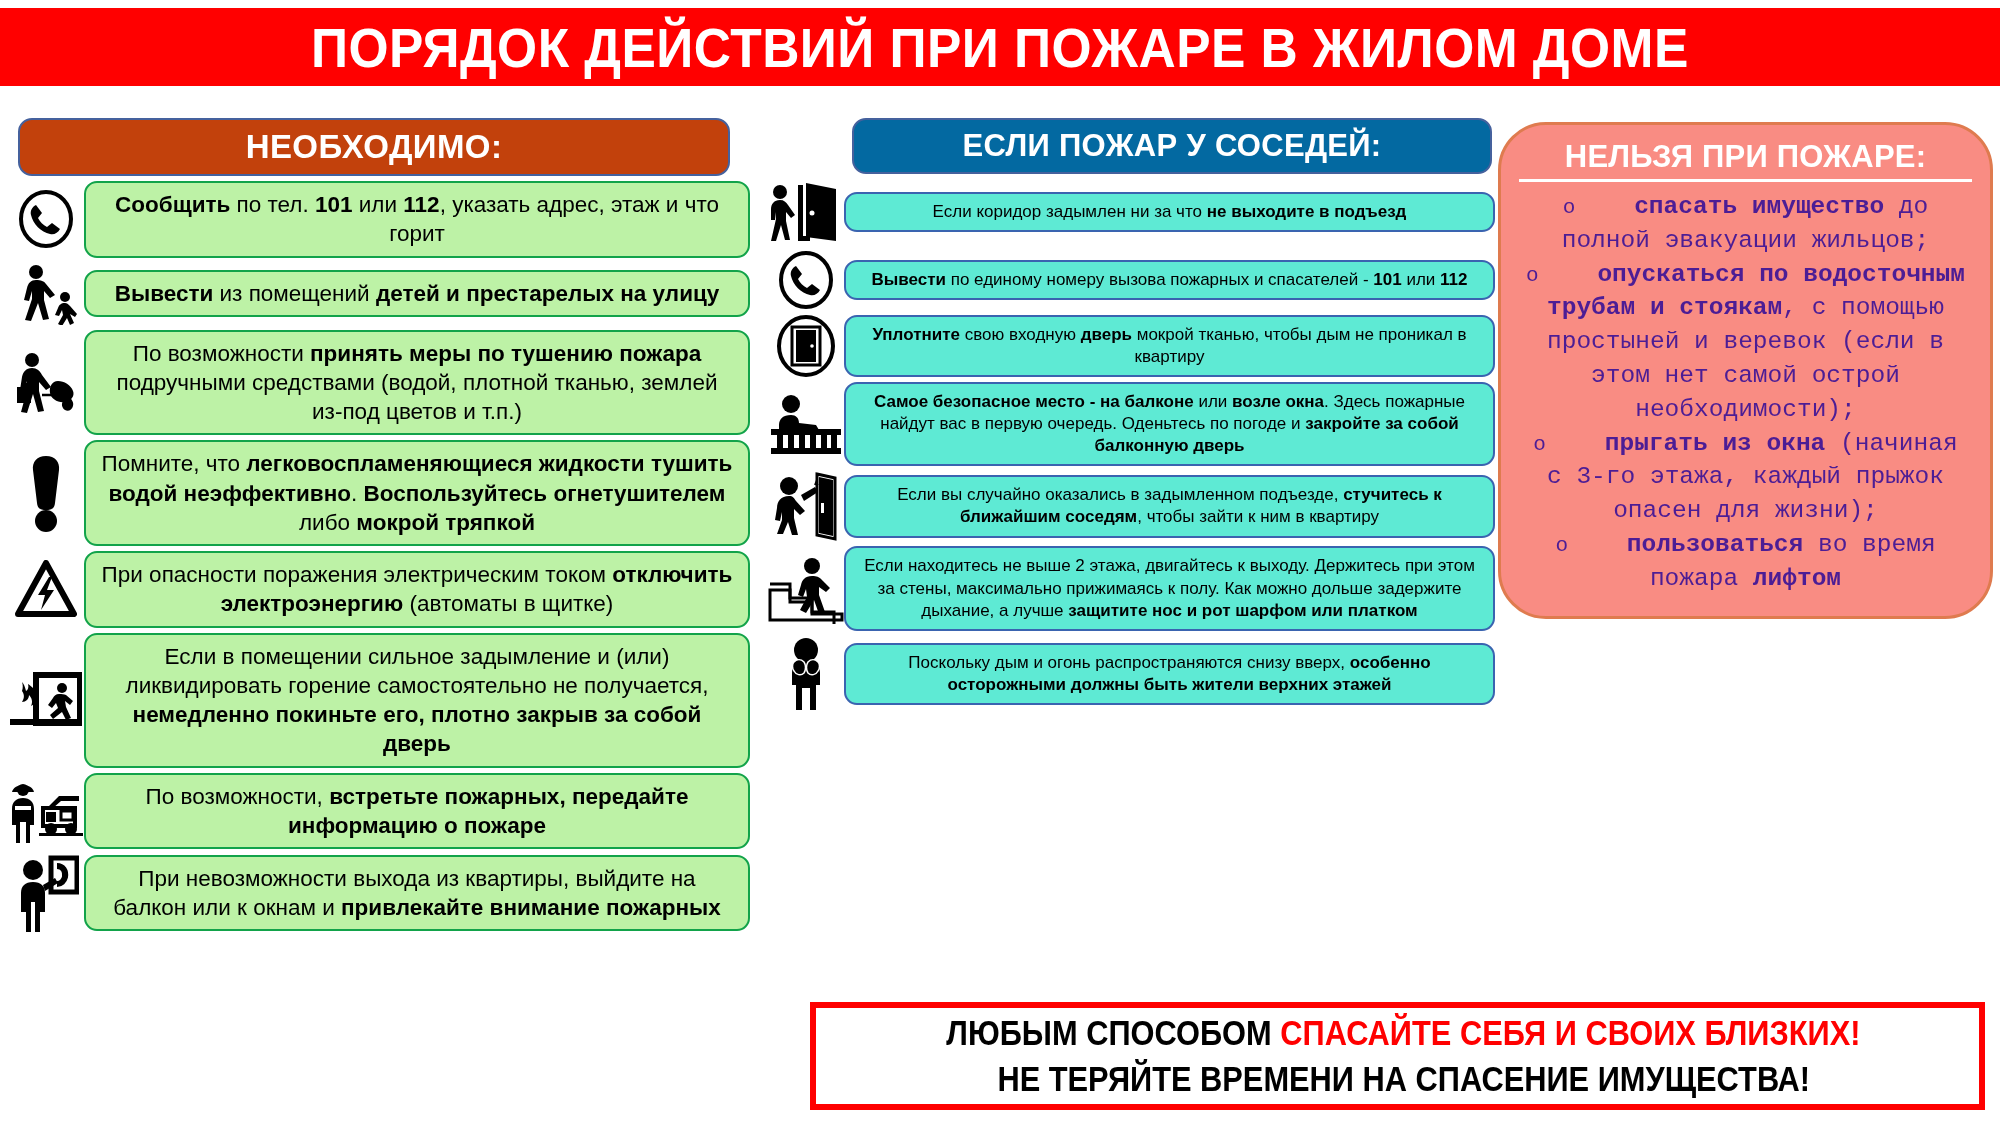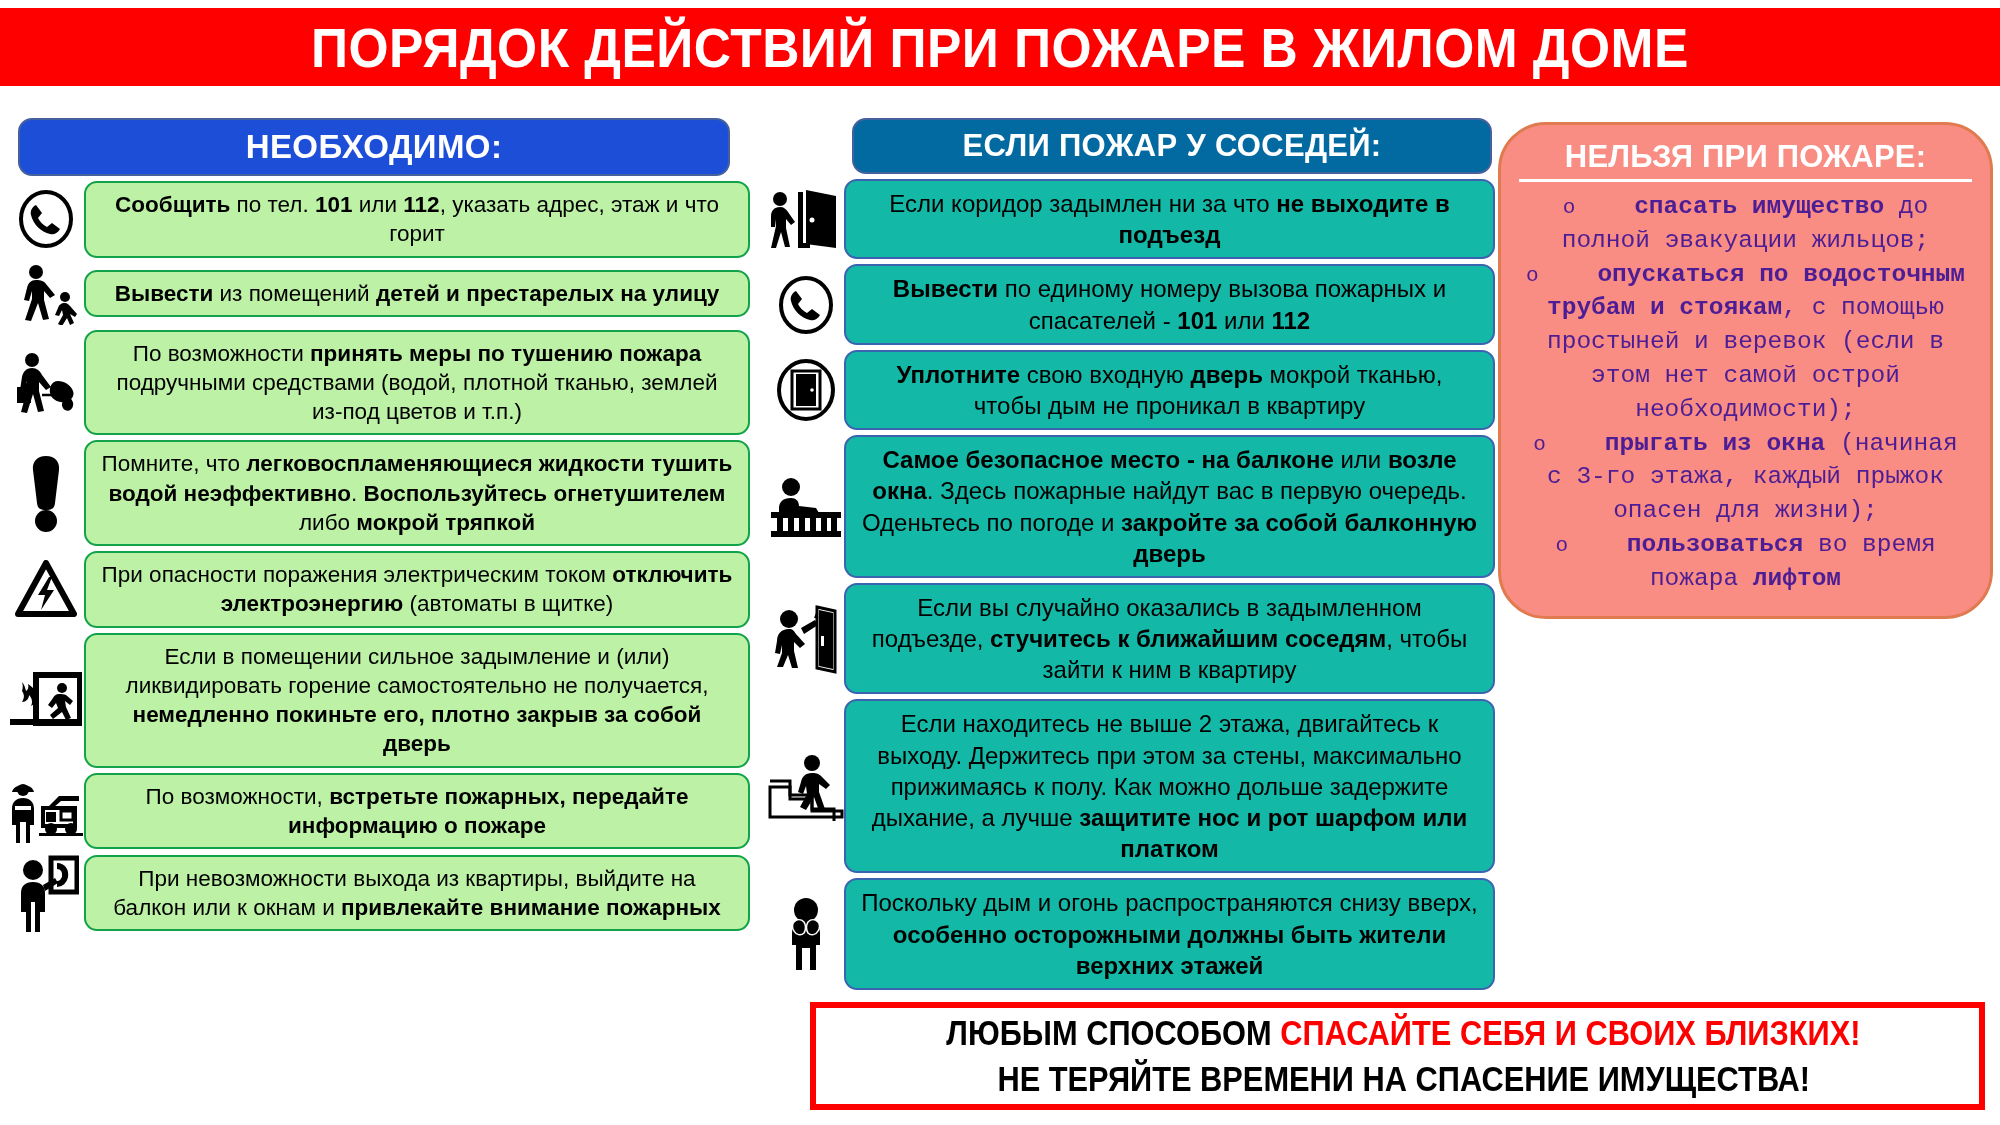--- a/index.html
+++ b/index.html
@@ -36,21 +36,21 @@
   .hdr {
     border-radius: 14px;
     display: flex; align-items: center; justify-content: center;
     text-align: center;
     color: #ffffff;
     font-weight: bold;
     white-space: nowrap;
   }
   .hdr-green {
     margin-left: 18px; width: 712px; height: 58px;
-    background: #1d4ed8; border: 2px solid #45619D;
+    background: #c2410c; border: 2px solid #45619D;
     font-size: 33px; letter-spacing: 0.4px;
   }
   .hdr-blue {
     margin-left: 92px; width: 640px; height: 56px;
     background: #0369a1; border: 2px solid #45619D;
     font-size: 31px; letter-spacing: 0.3px;
   }
 
   
   .row { display: flex; align-items: center; margin-top: 5px; padding-left: 8px; }
@@ -65,22 +65,22 @@
     border-radius: 13px;
     padding: 7px 14px;
     text-align: center;
     line-height: 1.30;
   }
   .card-green {
     background: #BDF2A6; border: 2.5px solid #12A34A;
     font-size: 22.5px; color: #000;
   }
   .card-blue {
-    background: #14b8a6; border: 2.5px solid #3A64B0;
-    font-size: 24px; color: #000;
+    background: #5eead4; border: 2.5px solid #3A64B0;
+    font-size: 17px; color: #000;
   }
   .card b { font-weight: bold; }
 
   
   .red-panel {
     width: 495px;
     background: #F98C83;
     border: 3px solid #DF7B4F;
     border-radius: 48px;
     padding: 14px 18px 20px 18px;

